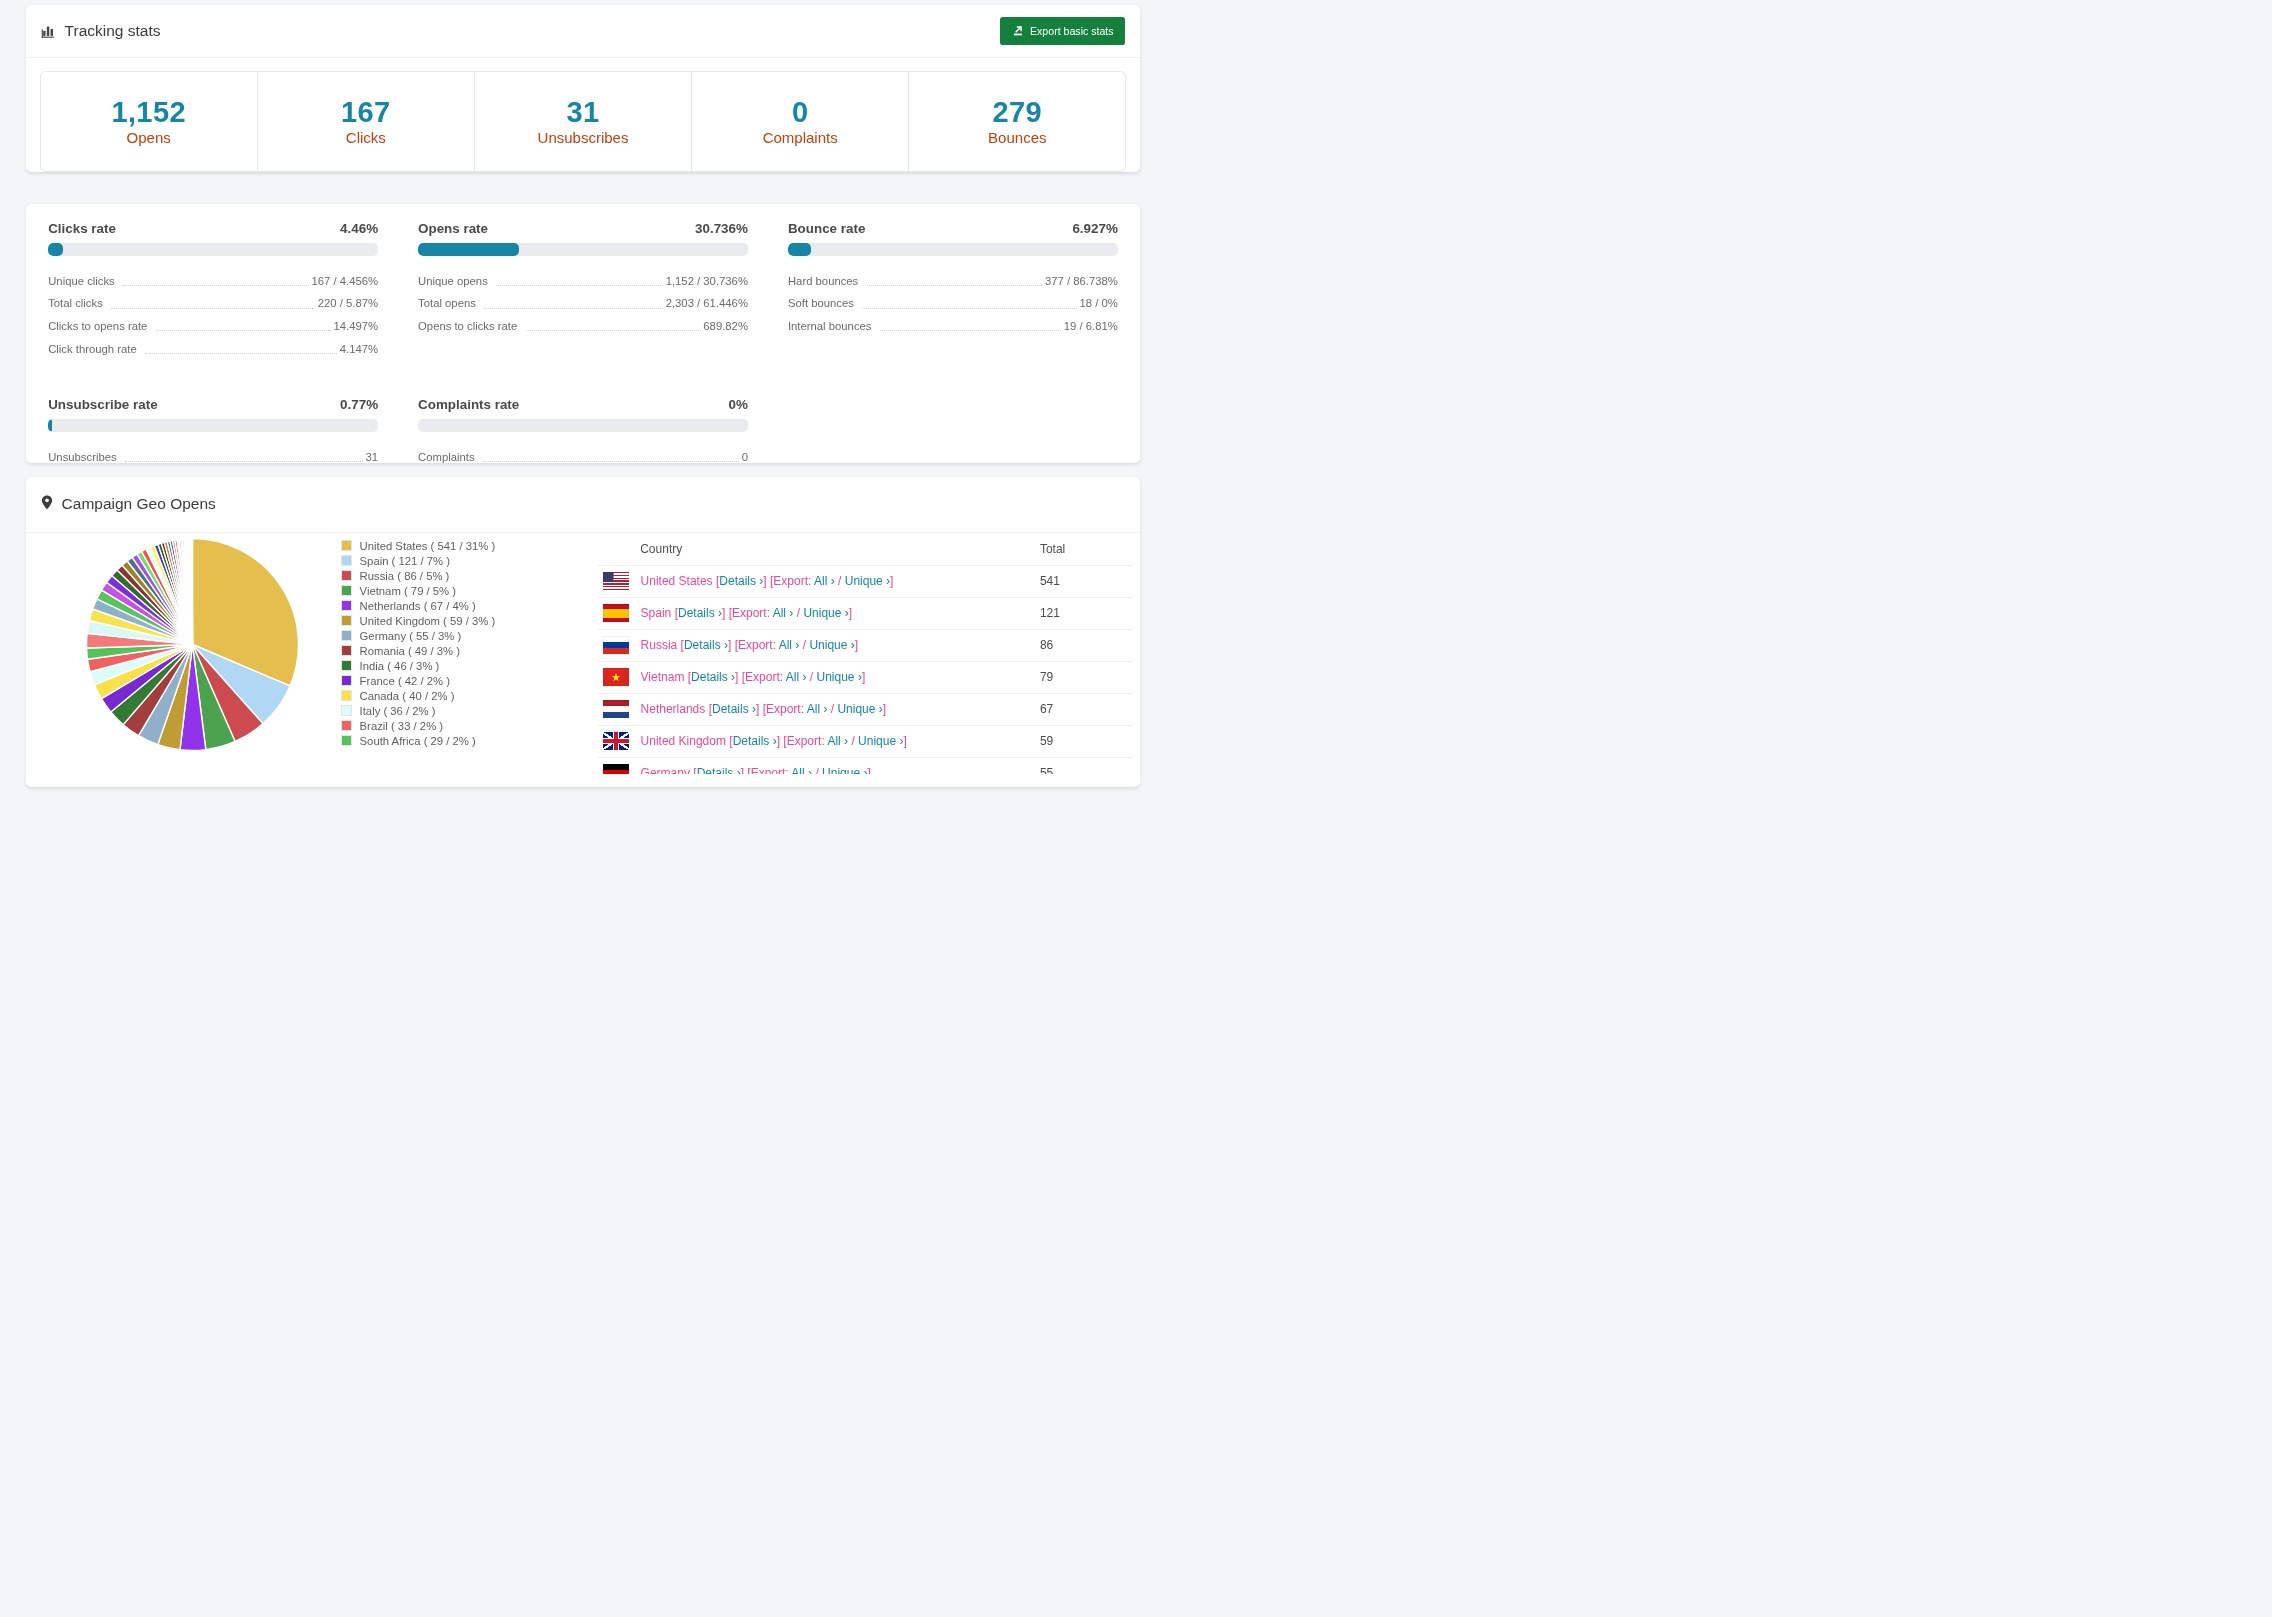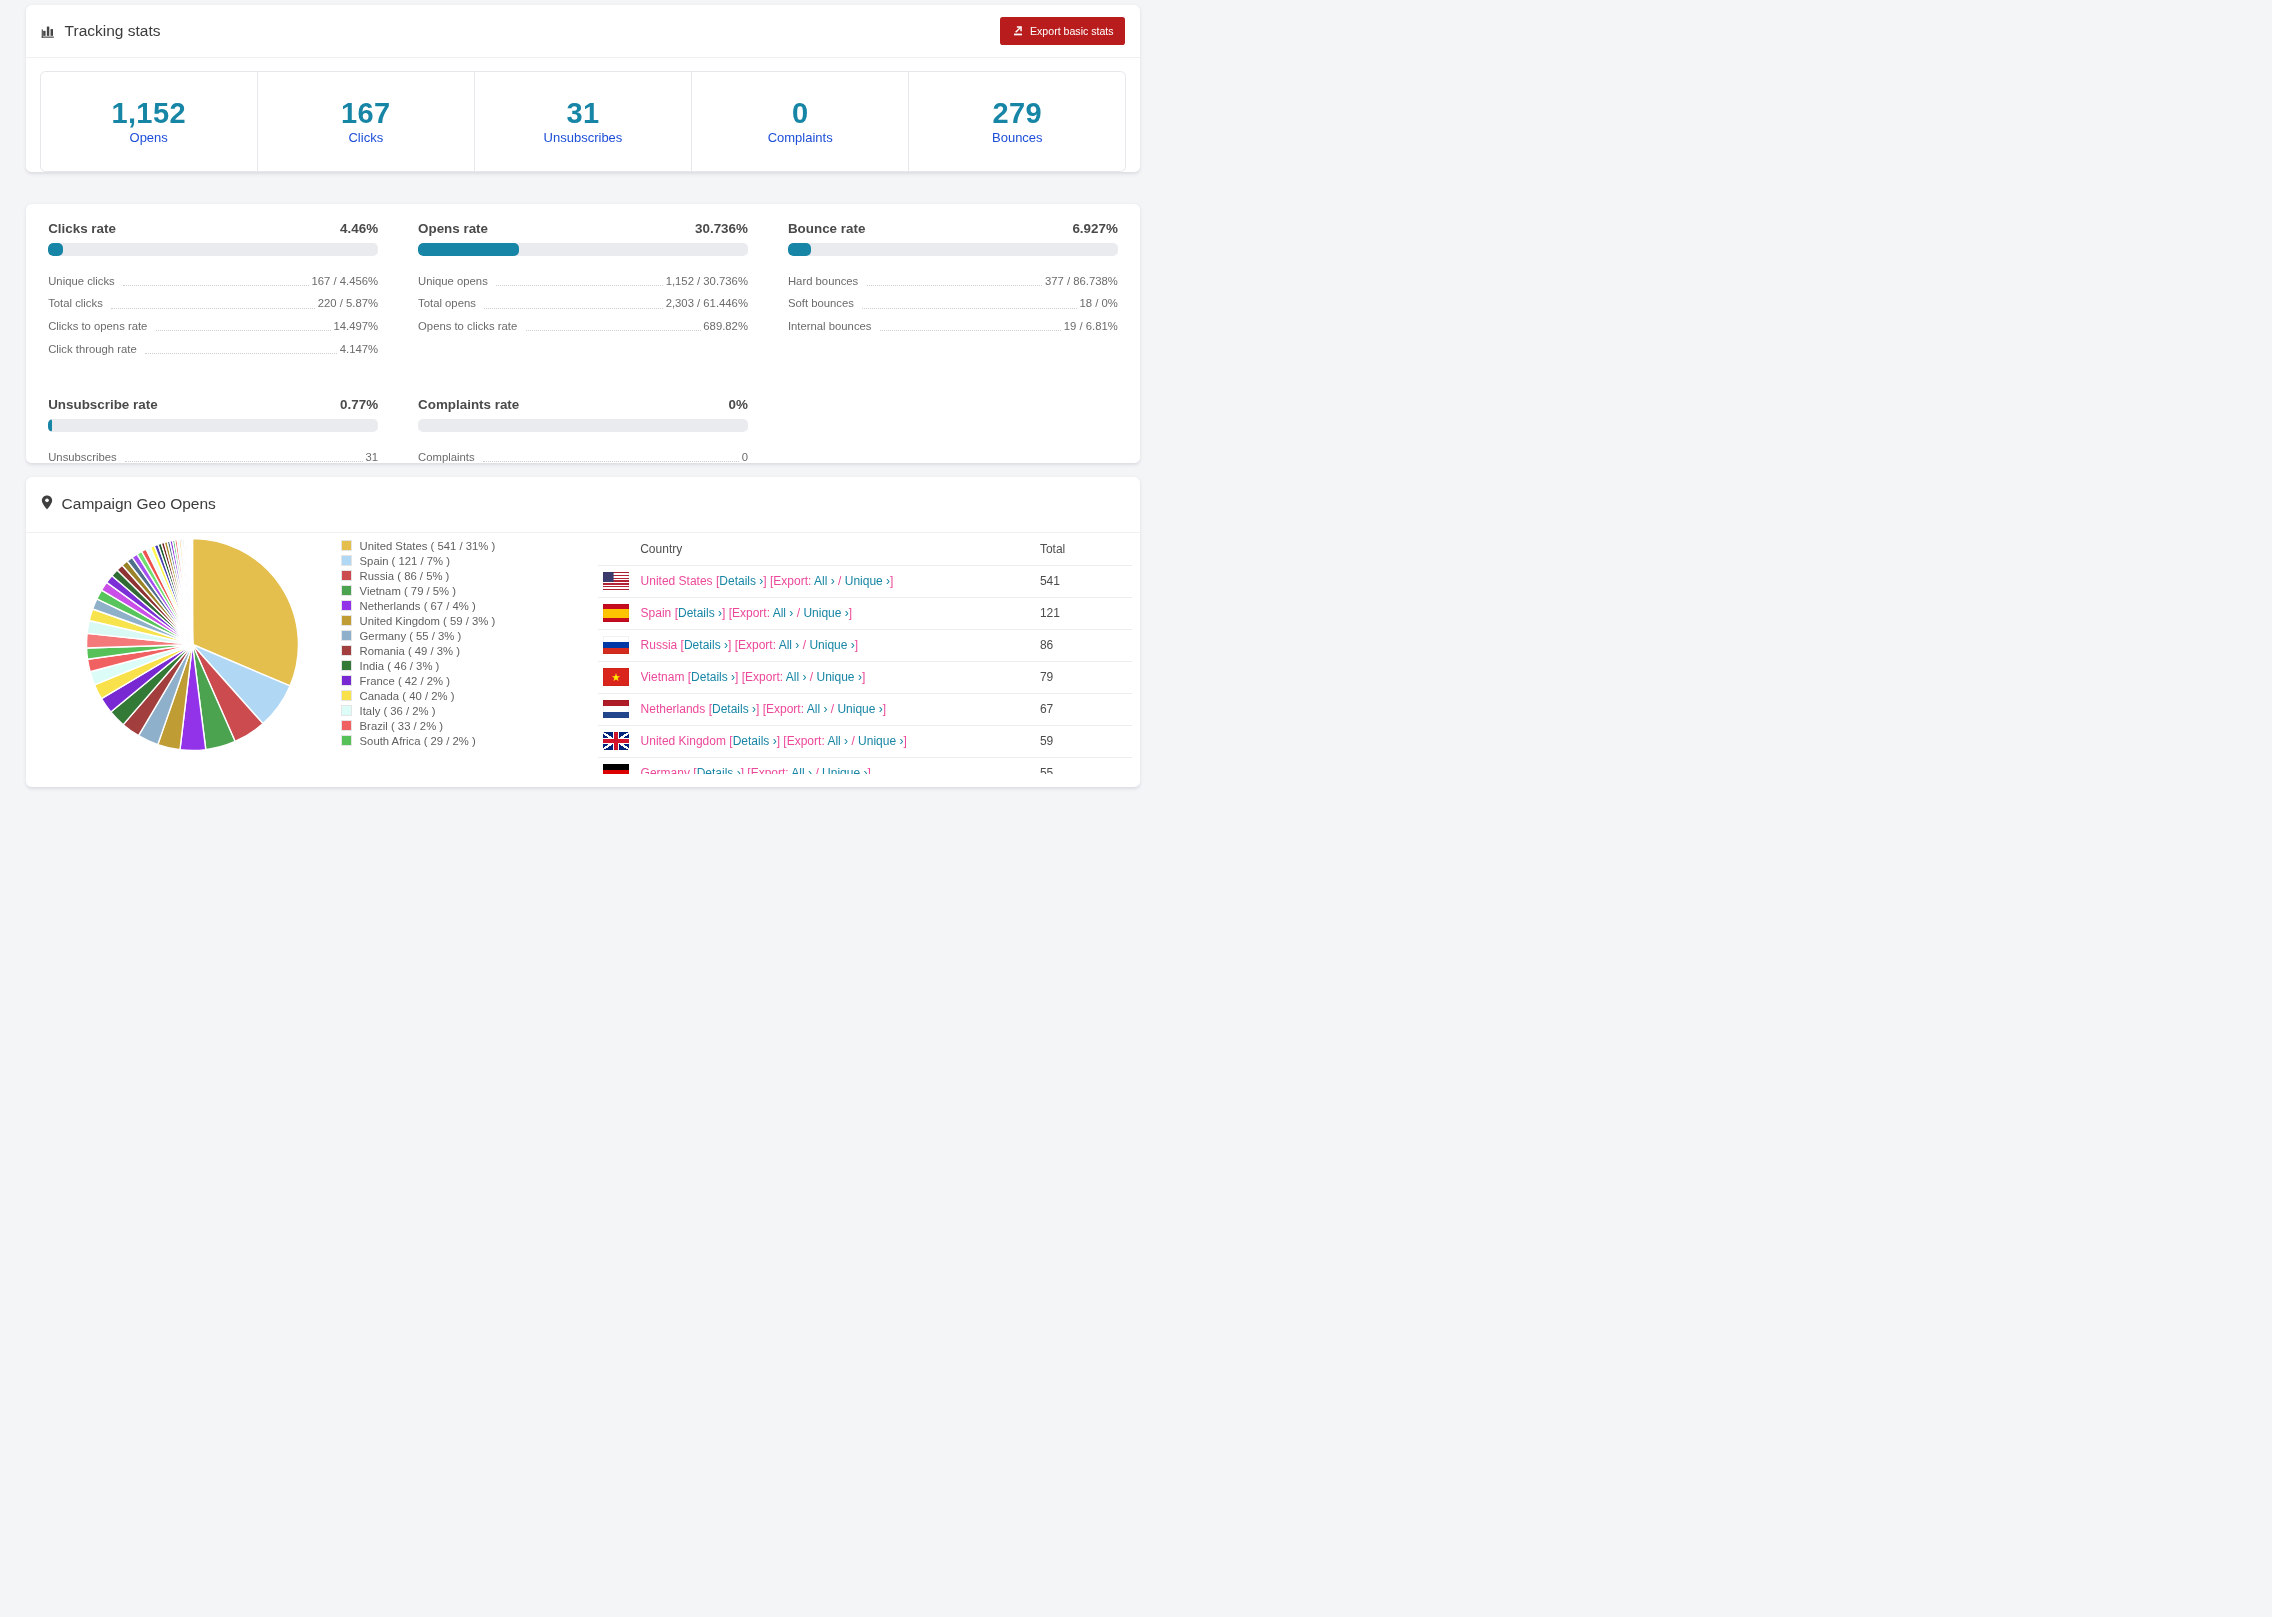--- a/index.html
+++ b/index.html
@@ -3,26 +3,26 @@
 <meta charset="utf-8">
 <style>
   html,body{margin:0;padding:0;background:#f4f5f7;font-family:"Liberation Sans","DejaVu Sans",sans-serif;}
   .page{position:relative;width:1136px;height:809px;overflow:hidden;padding-left:15px;}
   .card{background:#fff;margin:0 10.6px;border-radius:5.6px;box-shadow:0 1.4px 3.5px rgba(40,50,70,.12);}
   
   .card-tracking{margin-top:5px;}
   .card-head{display:flex;align-items:center;justify-content:space-between;height:52px;padding:0 15.5px;border-bottom:0.7px solid #eef0f2;}
   .head-left{display:flex;align-items:center;gap:8.5px;}
   .head-title{margin:0;font-size:15.5px;font-weight:500;color:#3c3c3c;}
-  .btn-export{display:flex;align-items:center;gap:6.4px;background:#b91c1c;color:#fff;border:none;border-radius:2.8px;font-size:10.6px;padding:7px 11.3px;cursor:pointer;font-family:inherit;}
+  .btn-export{display:flex;align-items:center;gap:6.4px;background:#15803d;color:#fff;border:none;border-radius:2.8px;font-size:10.6px;padding:7px 11.3px;cursor:pointer;font-family:inherit;}
   .stats-row{display:flex;margin:12.7px 14px 32px 14px;border:0.7px solid #e5e7ea;border-radius:5.6px;height:99px;}
   .stat-box{flex:1;display:flex;flex-direction:column;align-items:center;justify-content:center;gap:0;}
   .stat-box:not(:last-child){border-right:0.7px solid #e5e7ea;}
   .stat-num{font-size:29px;font-weight:700;color:#1785a5;letter-spacing:0.4px;}
-  .stat-label{font-size:13px;color:#1d4ed8;}
+  .stat-label{font-size:15px;color:#c2410c;}
   
   .card-rates{margin-top:14px;height:259px;box-sizing:border-box;padding:17px 22.6px 0 22.6px;overflow:hidden;}
   .rates-grid{display:grid;grid-template-columns:1fr 1fr 1fr;column-gap:31px;row-gap:15.5px;gap:40px;}
   .rate-head{display:flex;justify-content:space-between;align-items:baseline;font-size:13.4px;font-weight:700;color:#4a4a4a;margin-bottom:7.8px;}
   .bar{height:12.7px;background:#e9ebee;border-radius:5px;overflow:hidden;}
   .fill{height:100%;background:#1785a5;border-radius:5px;}
   .details{margin-top:10px;}
   .drow{display:flex;align-items:flex-end;height:22.6px;font-size:11.3px;color:#6b6b6b;}
   .dlabel,.dvalue{line-height:15px;white-space:nowrap;}
   .leader{flex:1;border-bottom:1.4px dotted #ccced2;height:9.2px;margin:0 2.8px 2.8px 8.5px;}

